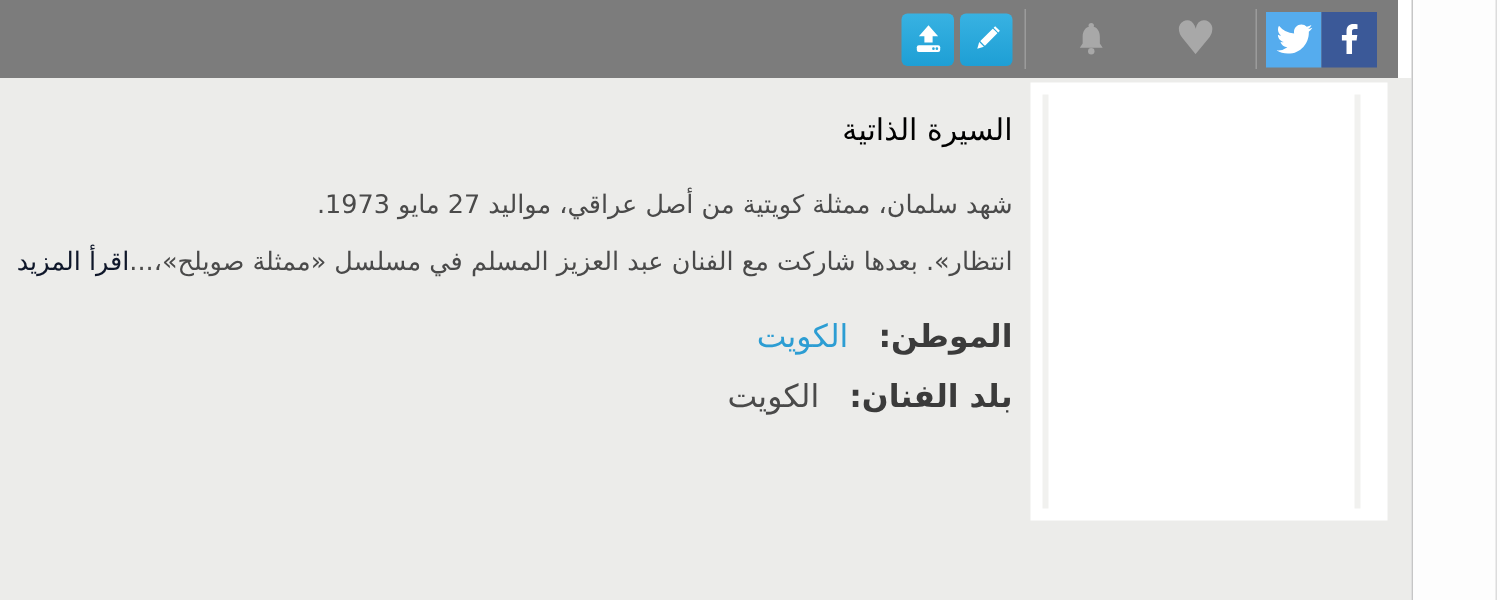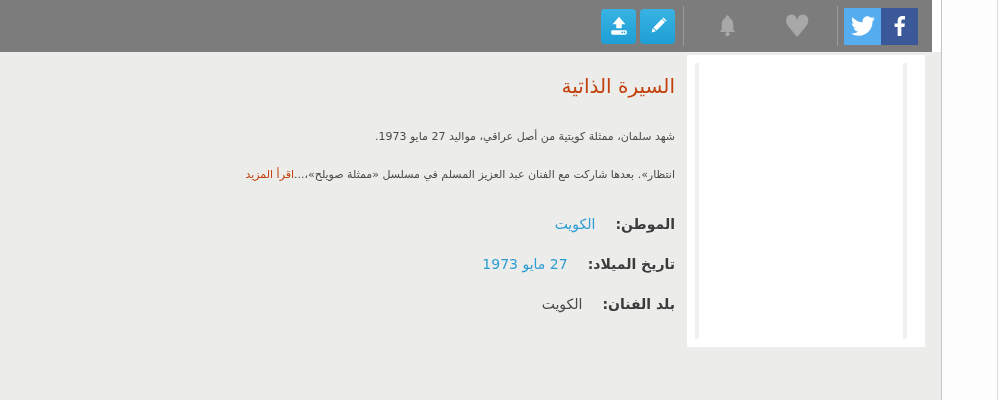--- a/index.html
+++ b/index.html
@@ -27,27 +27,27 @@
 
   
   .content { position:absolute; left:0; top:52px; width:941px; height:348px; background:#ECECEA; }
   .photo-box { position:absolute; left:687px; top:3px; width:238px; height:292px; background:#FFFFFF; }
   .photo-line { position:absolute; top:8px; width:4px; height:276px; background:#F1F1EF; }
   .photo-line.left { left:8px; }
   .photo-line.right { right:18px; }
 
   .article { position:absolute; top:0; right:266px; width:662px; direction:rtl; padding-top:20px;
              color:#4A4A4A; }
-  .article h1 { font-size:20px; font-weight:normal; color:#c2410c; line-height:28px; margin-bottom:18px; }
-  .bio-line { font-size:11px; line-height:38px; text-align:right; white-space:nowrap; }
+  .article h1 { font-size:20px; font-weight:normal; color:#000000; line-height:28px; margin-bottom:18px; }
+  .bio-line { font-size:17px; line-height:38px; text-align:right; white-space:nowrap; }
   .bio-line.justified { white-space:normal; text-align:justify; text-align-last:justify; }
-  .read-more { color:#c2410c; text-decoration:none; cursor:pointer; }
+  .read-more { color:#0f172a; text-decoration:none; cursor:pointer; }
 
   .fields { margin-top:10px; }
-  .field-row { font-size:14px; line-height:40px; text-align:right; }
+  .field-row { font-size:21px; line-height:40px; text-align:right; }
   .field-label { font-weight:bold; color:#3B3B3B; }
   .field-value { margin-right:20px; color:#4A4A4A; }
   .field-value.link { color:#2C9DD3; cursor:pointer; }
 
   
   .right-panel { position:absolute; left:941px; top:0; width:59px; height:400px; background:#FDFDFD;
                  border-left:1px solid #C6C6C6; }
   .right-panel-inner-line { position:absolute; left:55px; top:0; width:1px; height:400px; background:#DCDCDC; }
 
   svg { display:block; }
@@ -127,23 +127,20 @@
       <h1>السيرة الذاتية</h1>
 
       <div class="bio-line">شهد سلمان، ممثلة كويتية من أصل عراقي، مواليد 27 مايو 1973.</div>
       <div class="bio-line"><span>انتظار». بعدها شاركت مع الفنان عبد العزيز المسلم في مسلسل «ممثلة صويلح»،...</span><a class="read-more">اقرأ المزيد</a></div>
 
       <div class="fields">
         <div class="field-row">
           <span class="field-label">الموطن:</span><span class="field-value link">الكويت</span>
         </div>
         <div class="field-row">
-          <span class="field-label">تاريخ الميلاد:</span><span class="field-value link">27 مايو 1973</span>
-        </div>
-        <div class="field-row">
           <span class="field-label">بلد الفنان:</span><span class="field-value">الكويت</span>
         </div>
       </div>
     </div>
 
   </div>
 
   <div class="right-panel">
     <div class="right-panel-inner-line"></div>
   </div>

